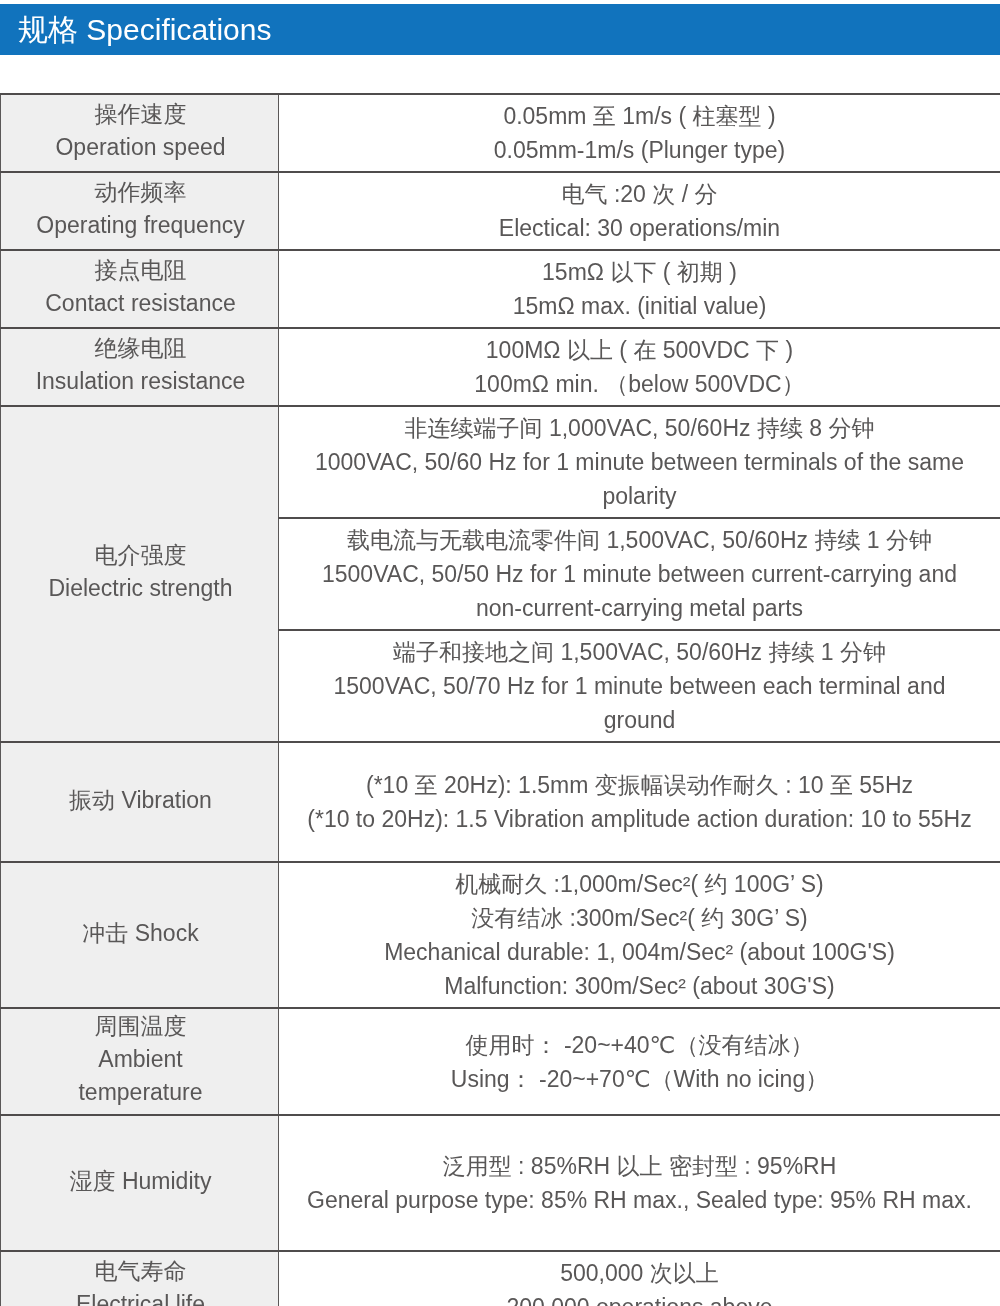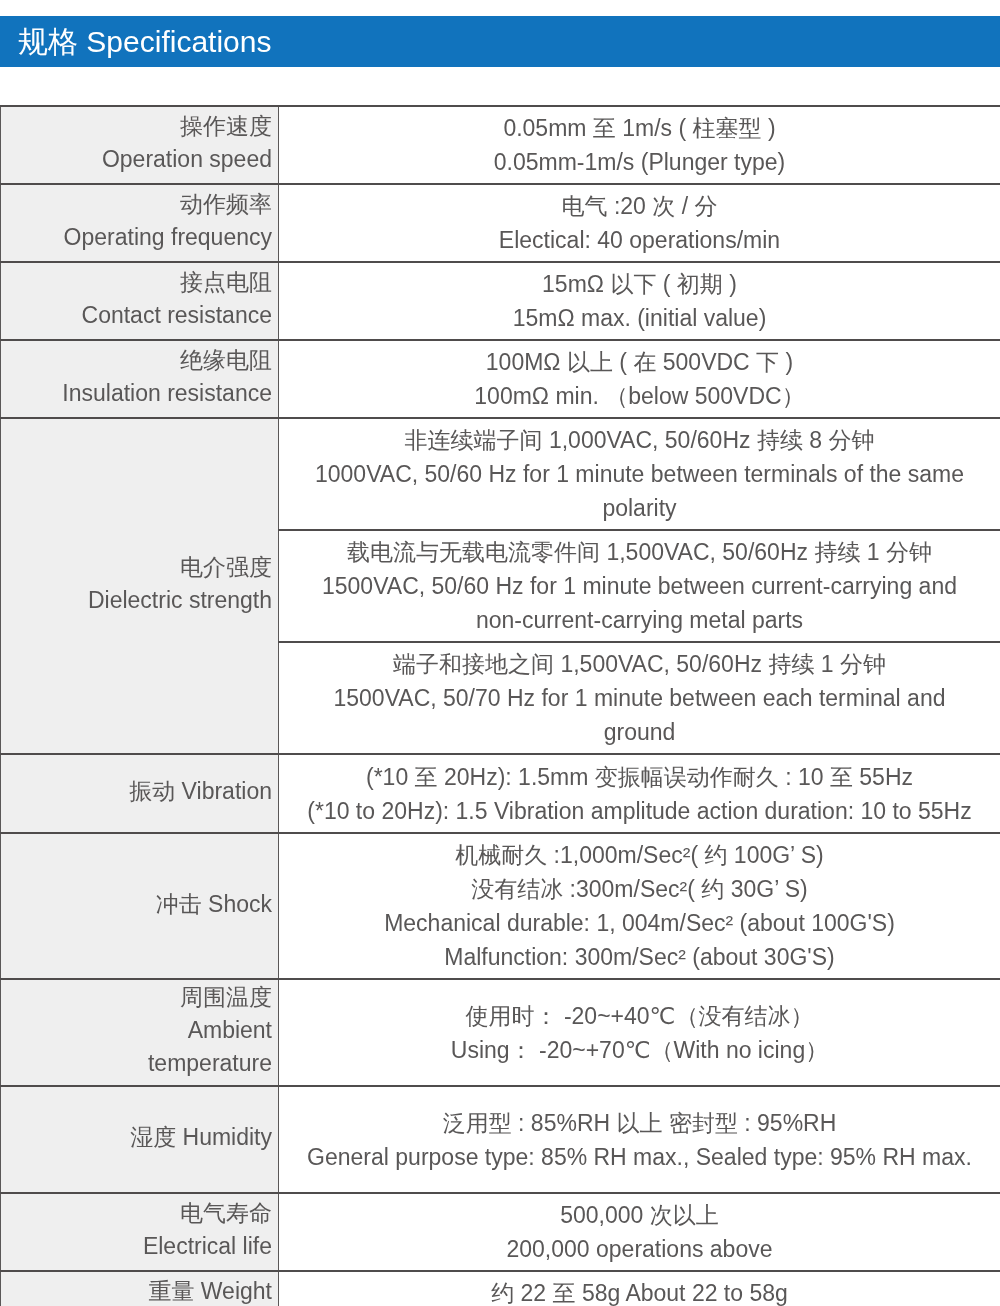--- a/index.html
+++ b/index.html
@@ -2,21 +2,21 @@
 <html><head>
 <meta charset="utf-8">
 <style>
   html, body { margin: 0; padding: 0; background: #ffffff; }
   .page {
     width: 1000px;
     font-family: "Liberation Sans", "DejaVu Sans", sans-serif;
     color: #595757;
   }
   .banner {
-    margin-top: 16px;
+    margin-top: 4px;
     height: 51px;
     background: #1173bd;
     color: #ffffff;
     font-size: 30px;
     line-height: 51px;
     padding-left: 18px;
     box-sizing: border-box;
   }
   table.spec {
     width: 1000px;
@@ -27,21 +27,21 @@
     border-bottom: 2px solid #4f4c4c;
   }
   table.spec td {
     border-top: 2px solid #4f4c4c;
     vertical-align: middle;
     font-size: 23px;
     overflow: hidden;
   }
   td.lbl {
     background: #efefef;
-    text-align: right;
+    text-align: center;
     padding: 0 6px 4px 8px;
   }
   td.lbl .line { line-height: 33px; }
   td.val {
     background: #ffffff;
     border-left: 1px solid #5a5757;
     text-align: center;
     padding: 4px 28px;
     border-radius: 17px;
   }
@@ -74,21 +74,21 @@
       </td>
     </tr>
 
     <tr style="height:73px">
       <td class="lbl">
         <div class="line">动作频率</div>
         <div class="line">Operating frequency</div>
       </td>
       <td class="val">
         <div class="line">电气 :20 次 / 分</div>
-        <div class="line">Electical: 40 operations/min</div>
+        <div class="line">Electical: 30 operations/min</div>
       </td>
     </tr>
 
     <tr style="height:73px">
       <td class="lbl">
         <div class="line">接点电阻</div>
         <div class="line">Contact resistance</div>
       </td>
       <td class="val">
         <div class="line">15mΩ 以下 ( 初期 )</div>
@@ -113,31 +113,31 @@
         <div class="line">Dielectric strength</div>
       </td>
       <td class="val">
         <div class="line">非连续端子间 1,000VAC, 50/60Hz 持续 8 分钟</div>
         <div class="line">1000VAC, 50/60 Hz for 1 minute between terminals of the same polarity</div>
       </td>
     </tr>
     <tr style="height:107px">
       <td class="val">
         <div class="line">载电流与无载电流零件间 1,500VAC, 50/60Hz 持续 1 分钟</div>
-        <div class="line">1500VAC, 50/60 Hz for 1 minute between current-carrying and non-current-carrying metal parts</div>
+        <div class="line">1500VAC, 50/50 Hz for 1 minute between current-carrying and non-current-carrying metal parts</div>
       </td>
     </tr>
     <tr style="height:107px">
       <td class="val">
         <div class="line">端子和接地之间 1,500VAC, 50/60Hz 持续 1 分钟</div>
         <div class="line">1500VAC, 50/70 Hz for 1 minute between each terminal and ground</div>
       </td>
     </tr>
 
-    <tr style="height:79px">
+    <tr style="height:120px">
       <td class="lbl">
         <div class="line">振动 Vibration</div>
       </td>
       <td class="val">
         <div class="line">(*10 至 20Hz): 1.5mm 变振幅误动作耐久 : 10 至 55Hz</div>
         <div class="line">(*10 to 20Hz): 1.5 Vibration amplitude action duration: 10 to 55Hz</div>
       </td>
     </tr>
 
     <tr style="height:136px">
@@ -157,21 +157,21 @@
         <div class="line">周围温度</div>
         <div class="line">Ambient</div>
         <div class="line">temperature</div>
       </td>
       <td class="val">
         <div class="line">使用时： -20~+40℃（没有结冰）</div>
         <div class="line">Using： -20~+70℃（With no icing）</div>
       </td>
     </tr>
 
-    <tr style="height:107px">
+    <tr style="height:136px">
       <td class="lbl">
         <div class="line">湿度 Humidity</div>
       </td>
       <td class="val">
         <div class="line">泛用型 : 85%RH 以上 密封型 : 95%RH</div>
         <div class="line">General purpose type: 85% RH max., Sealed type: 95% RH max.</div>
       </td>
     </tr>
 
     <tr style="height:72px">

